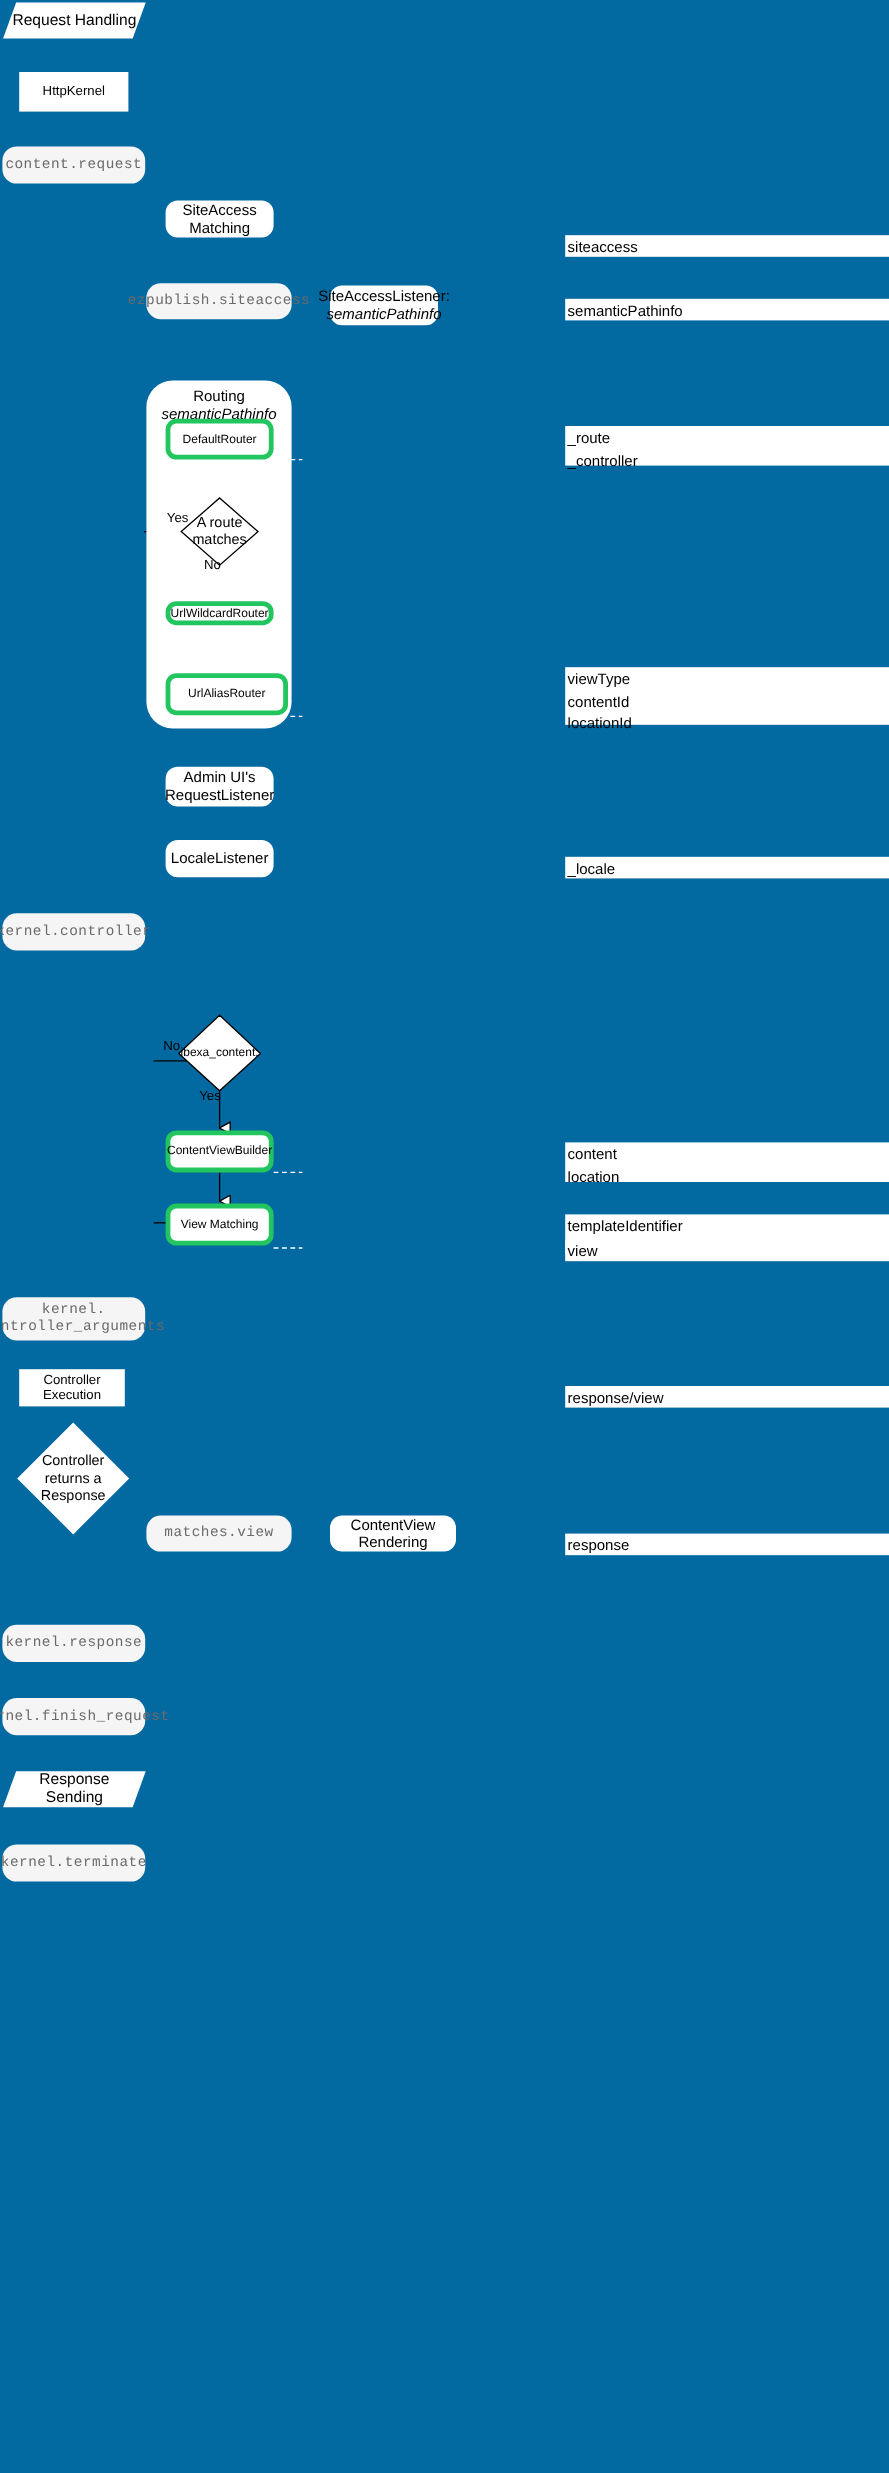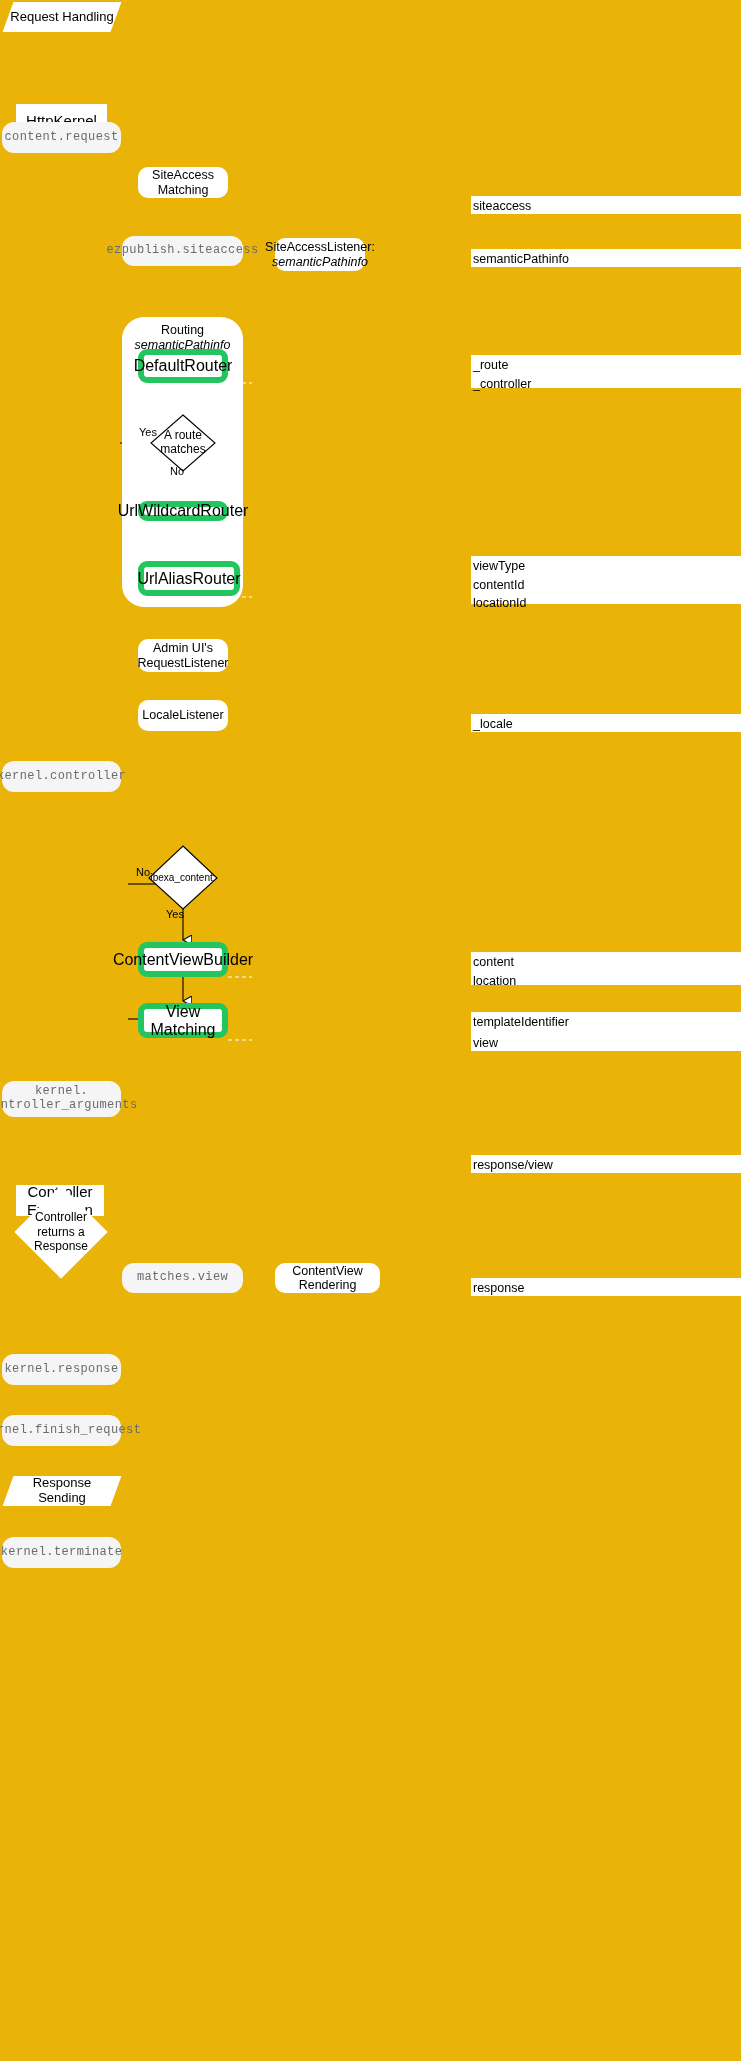--- a/index.html
+++ b/index.html
@@ -4,21 +4,21 @@
 <style>
   html,body{margin:0;padding:0;background:#000;}
   body{
     font-family:"Liberation Sans", sans-serif;
     color:#000;
   }
   #canvas{
     position:relative;
     width:741px;
     height:2061px;
-    background:#eab308;
+    background:#0369a1;
     overflow:hidden;
   }
   .node{
     position:absolute;
     box-sizing:border-box;
     display:flex;
     align-items:center;
     justify-content:center;
     text-align:center;
     background:#ffffff;
@@ -30,21 +30,21 @@
   
   .event{
     border-radius:12px;
     background:#f5f5f5;
     color:#6b6b6b;
     font-family:"Liberation Mono", monospace;
     font-size:12px;
     letter-spacing:.4px;
   }
   
-  .plain{ font-size:15px; border-radius:0;margin-top:44px; }
+  .plain{ font-size:11px; border-radius:0; }
   
   .banner{
     font-size:13px;
     border-radius:0;
     background:transparent;
   }
   .banner .skew{
     position:absolute;
     inset:0;
     background:#ffffff;
@@ -79,24 +79,24 @@
     font-size:12.5px;
     line-height:1.2;
     color:#000;
   }
   .it{ font-style:italic; }
   
   .inner{
     position:absolute;
     box-sizing:border-box;
     background:#ffffff;
-    border:6px solid #22c55e;
+    border:4px solid #22c55e;
     border-radius:9px;
     display:flex;align-items:center;justify-content:center;
-    font-size:16px;
+    font-size:10px;
     text-align:center;
   }
   
   .dia{ position:absolute; }
   .dia svg{ display:block; }
   .dia .dlabel{
     position:absolute; inset:0;
     display:flex;align-items:center;justify-content:center;
     font-size:12px; text-align:center; line-height:1.15;
     pointer-events:none;

